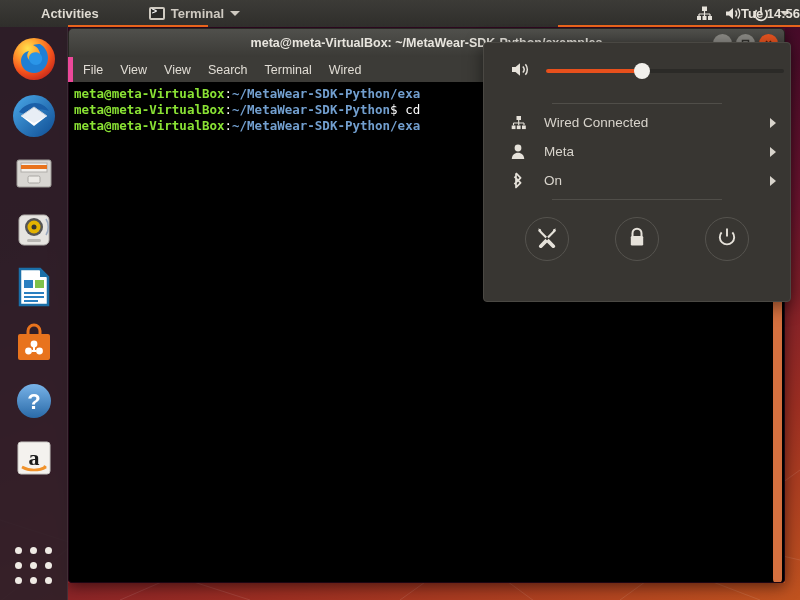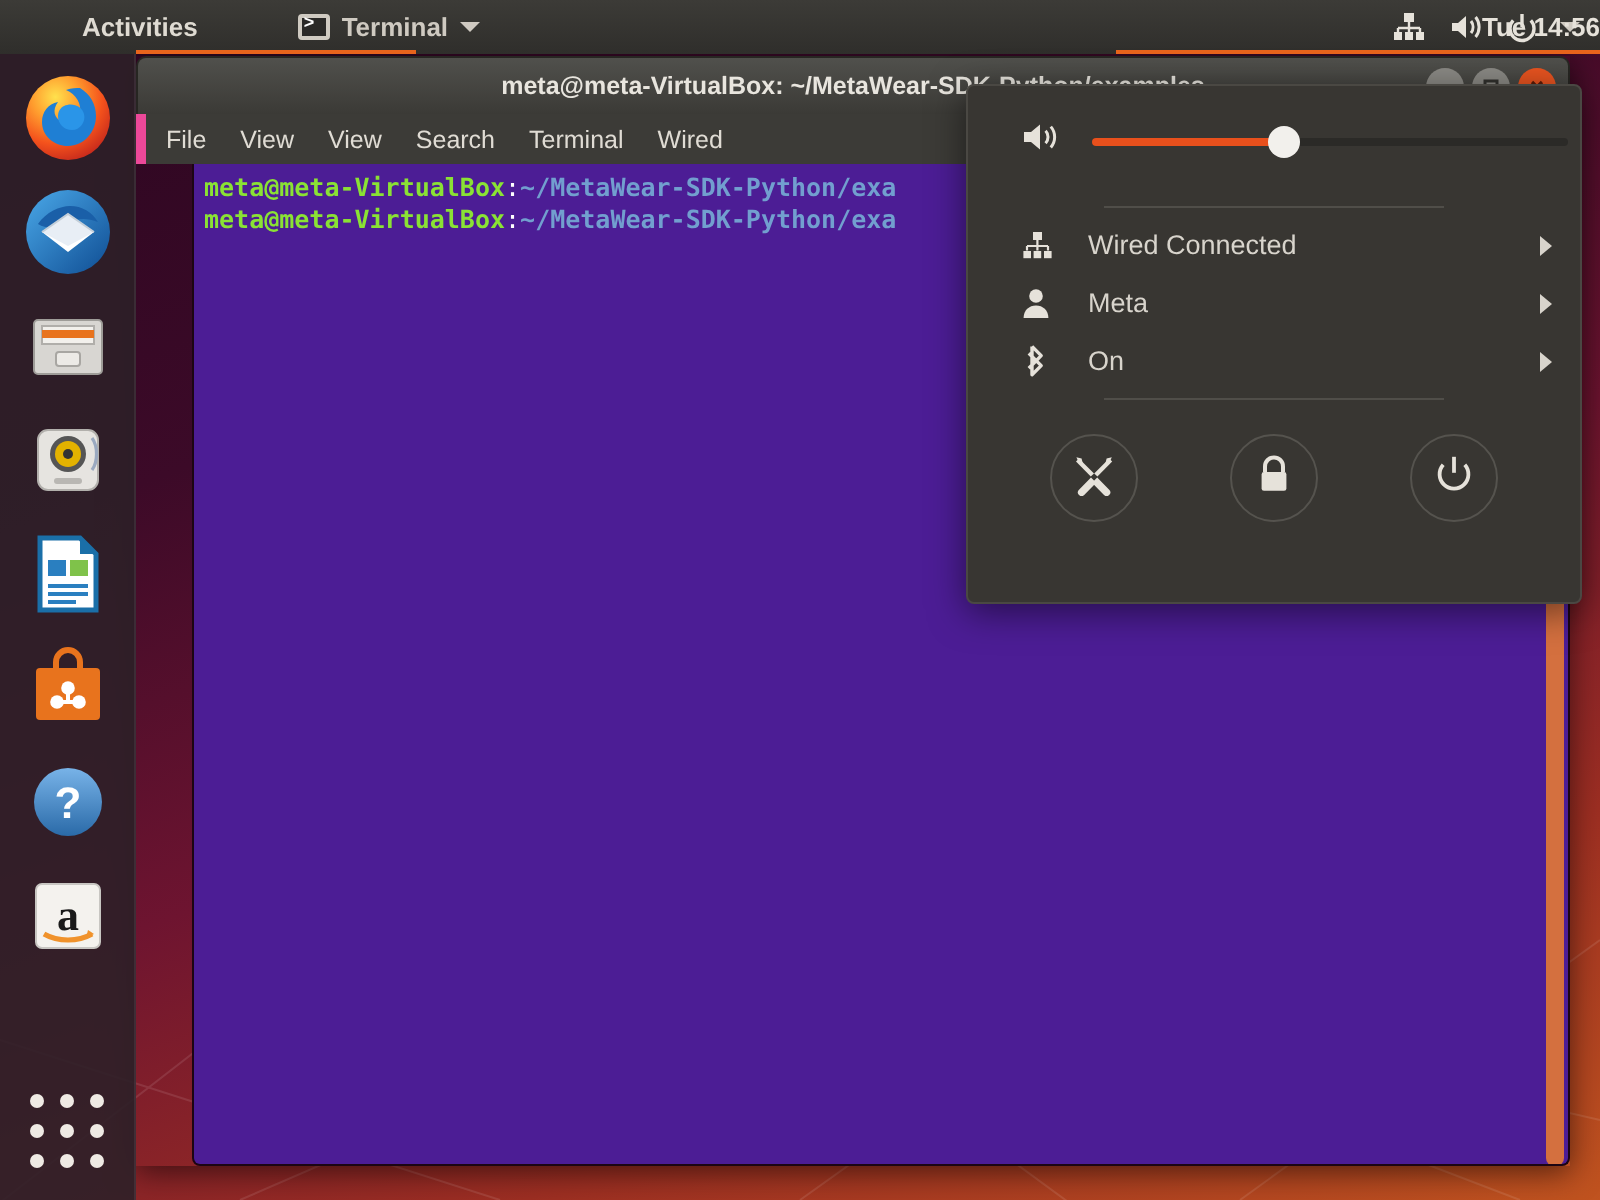--- a/index.html
+++ b/index.html
@@ -86,26 +86,26 @@
   .wbtn.max{ background:#8b8a85; }
   .wbtn.close{ background:#e95420; }
   .wbtn svg{ display:block; }
   #term-menubar{
     height:25px; background:#3c3b37; border-left:5px solid #ec4899; border-right:1px solid #272622;
     display:flex; align-items:center; padding-left:10px; gap:17px;
     color:#e0dcd4; font-size:12.5px;
   }
   #term-menubar span{ cursor:default; }
   #term-body{
-    height:501px; background:#4c1d95;
+    height:501px; background:#000000;
     border:1px solid #1c0513; border-top:none;
     border-bottom-left-radius:4px; border-bottom-right-radius:4px;
     padding:4px 0 17px 5px; position:relative; overflow:hidden;
     font-family:"DejaVu Sans Mono","Liberation Mono",monospace;
-    font-size:12.5px; line-height:16px;margin-left:28px;
+    font-size:12.5px; line-height:16px;
   }
   .tline{ white-space:pre; }
   .u{ color:#8ae234; font-weight:bold; }
   .c{ color:#ffffff; }
   .p{ color:#729fcf; font-weight:bold; }
   .t{ color:#ffffff; }
   #term-scroll{
     position:absolute; right:2px; top:0; width:9px; height:501px; background:rgba(255,255,255,.02);
   }
   #term-scroll i{ position:absolute; left:0; top:95px; width:9px; height:406px; background:#d4703f; border-radius:4px; display:block; }
@@ -292,20 +292,21 @@
     <span>File</span>
     <span>View</span>
     <span>View</span>
     <span>Search</span>
     <span>Terminal</span>
     <span>Wired</span>
   </div>
 
   <div id="term-body">
     <div class="tline"><span class="u">meta@meta-VirtualBox</span><span class="c">:</span><span class="p">~/MetaWear-SDK-Python/exa</span><span class="t"></span></div>
+    <div class="tline"><span class="u">meta@meta-VirtualBox</span><span class="c">:</span><span class="p">~/MetaWear-SDK-Python</span><span class="t">$ cd</span></div>
     <div class="tline"><span class="u">meta@meta-VirtualBox</span><span class="c">:</span><span class="p">~/MetaWear-SDK-Python/exa</span><span class="t"></span></div>
 
     <div id="term-scroll">
       <i></i>
     </div>
   </div>
 </div>
 
 <div id="topbar">
   <div class="tb-item" id="activities">

